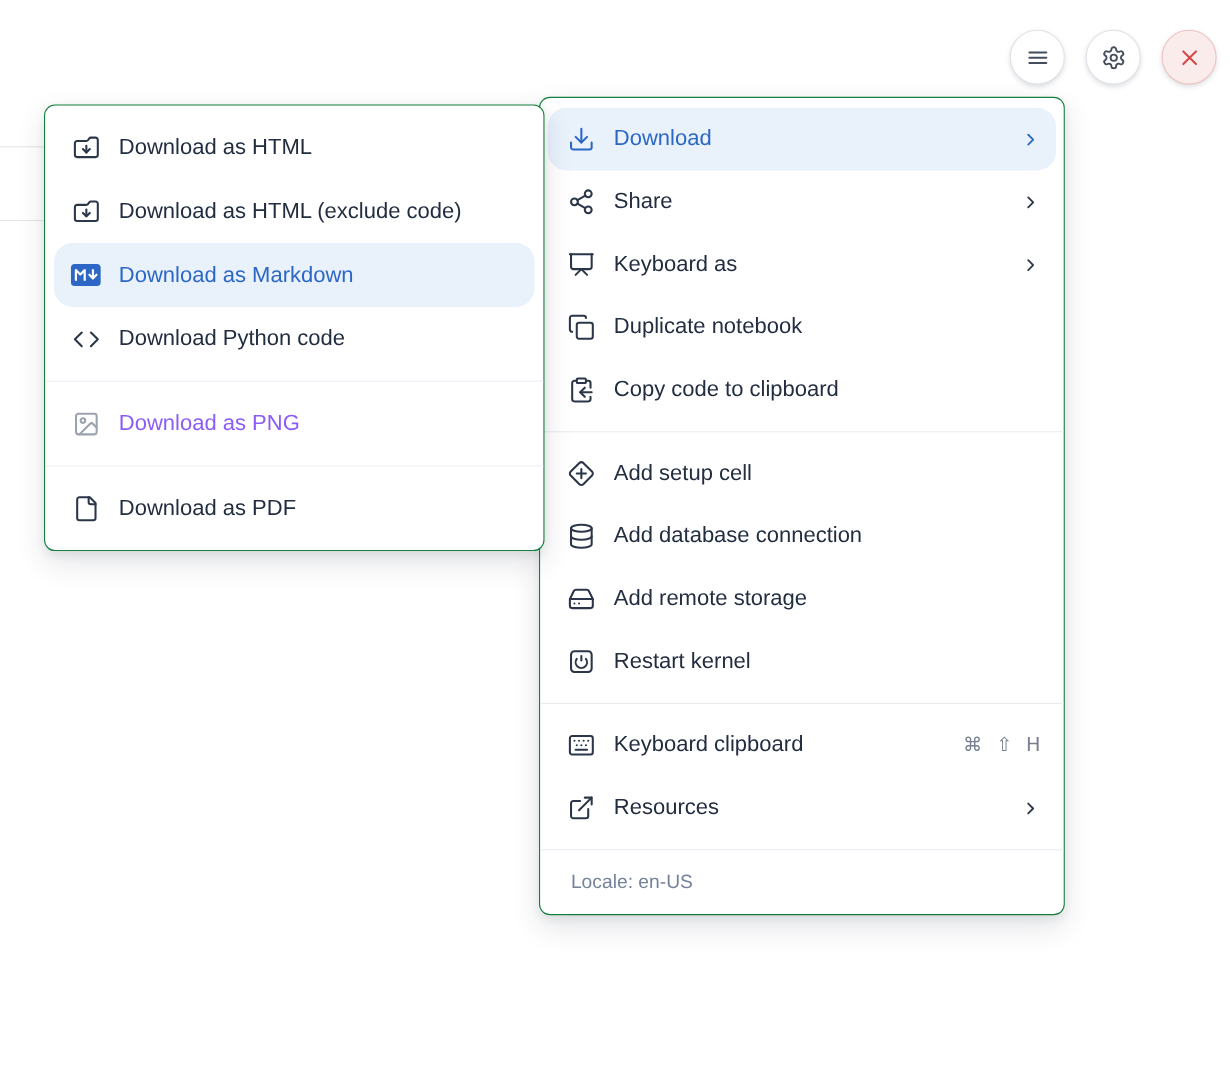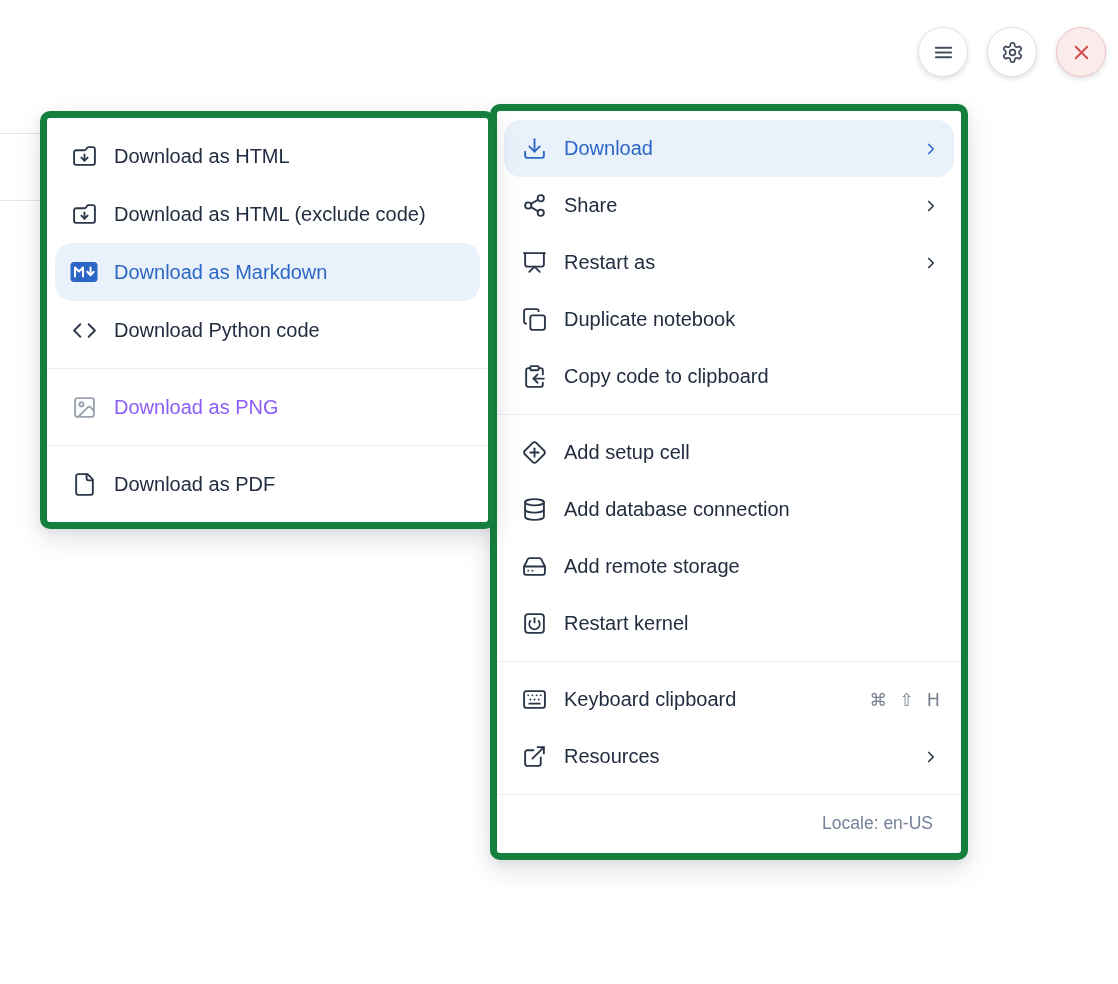--- a/index.html
+++ b/index.html
@@ -21,23 +21,22 @@
     box-shadow: 0 2px 5px rgba(40,50,70,.16);
     display: flex; align-items: center; justify-content: center;
     color: #454e5d; cursor: pointer;
   }
   .circle-btn svg { width: 23px; height: 23px; }
   .circle-btn.danger { background: #fbecec; border-color: #efc3c3; color: #d24a4a; }
 
   
   .menu-card {
     position: absolute; background: #ffffff;
-    border: 7px solid #15803d; border-radius: 10px;
+    border: 1px solid #15803d; border-radius: 10px;
     box-shadow: 0 10px 26px rgba(30,41,59,.13), 0 3px 8px rgba(30,41,59,.07);
-    margin-top: 16px;
   }
   .main-menu { left: 490px; top: 88px; width: 478px; z-index: 5; }
   .sub-menu  { left: 40px;  top: 95px; width: 455px; z-index: 6; }
 
   .menu-section { padding: 9px 0; }
   .menu-section + .menu-section { border-top: 1px solid #e9edf2; }
 
   .mi {
     display: flex; align-items: center;
     height: 57px; margin: 0 7px; padding: 0 14px 0 18px;
@@ -64,21 +63,21 @@
   .mi.hl .ic, .mi.hl .chev { color: #2c67c5; }
 
   .mi.disabled { color: #8b5cf6; cursor: default; }
   .mi.disabled .ic { color: #9aa2ad; }
 
   .mirror-x svg { transform: scaleX(-1); }
 
   .menu-footer {
     border-top: 1px solid #e9edf2;
     padding: 11px 28px 13px;
-    font-size: 17.5px; color: #75829a; line-height: 34px; text-align: right;
+    font-size: 17.5px; color: #75829a; line-height: 34px;
   }
 </style>
 </head>
 <body>
 
 <div class="stage">
 
   <div class="bg-line l1"></div>
   <div class="bg-line l2"></div>
 
@@ -148,21 +147,21 @@
       </div>
 
       <div class="mi">
         <span class="ic">
           <svg viewBox="0 0 24 24" fill="none" stroke="currentColor" stroke-width="1.8" stroke-linecap="round" stroke-linejoin="round">
               <path d="M2 3h20"></path>
               <path d="M21 3v11a2 2 0 0 1-2 2H5a2 2 0 0 1-2-2V3"></path>
               <path d="m7 21 5-5 5 5"></path>
             </svg>
         </span>
-        <span class="lbl">Restart as</span>
+        <span class="lbl">Keyboard as</span>
         <span class="chev">
           <svg viewBox="0 0 24 24" fill="none" stroke="currentColor" stroke-width="2.2" stroke-linecap="round" stroke-linejoin="round">
               <path d="m9 18 6-6-6-6"></path>
             </svg>
         </span>
       </div>
 
       <div class="mi">
         <span class="ic">
           <svg viewBox="0 0 24 24" fill="none" stroke="currentColor" stroke-width="1.8" stroke-linecap="round" stroke-linejoin="round">

